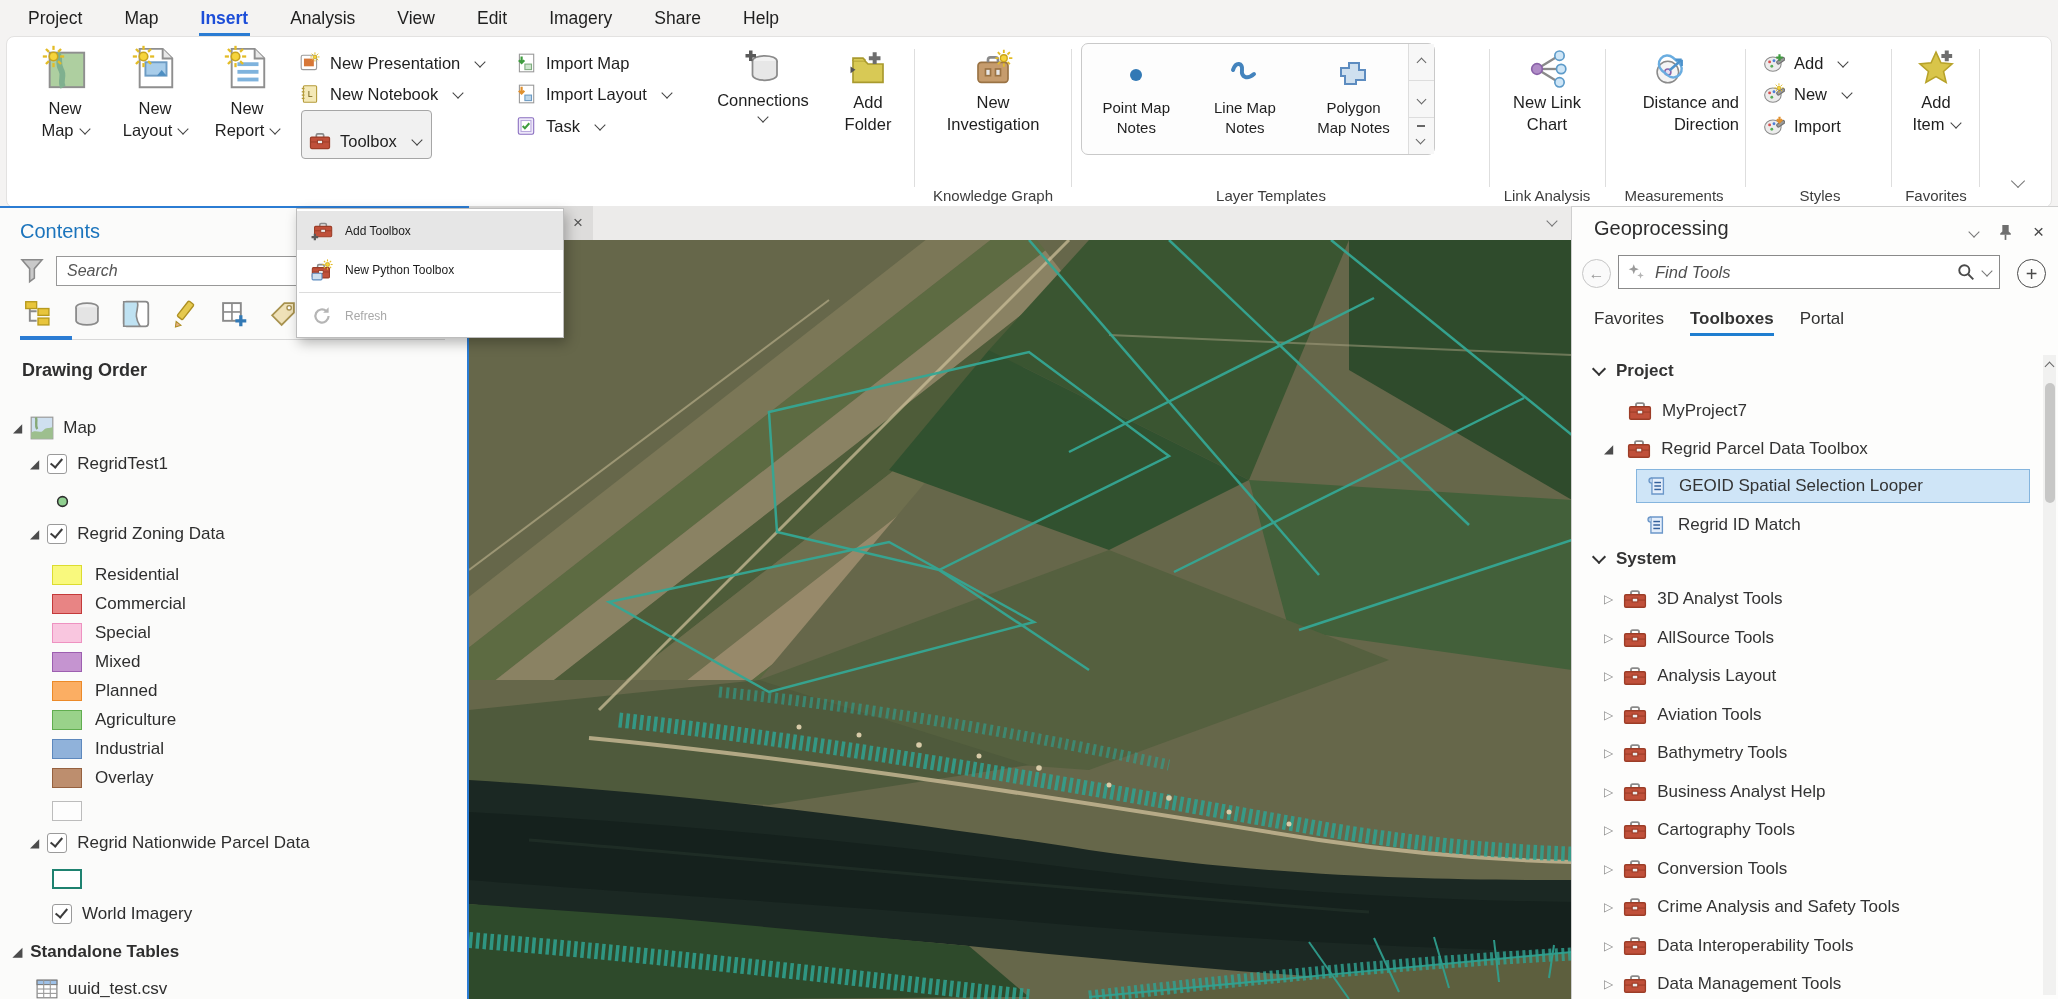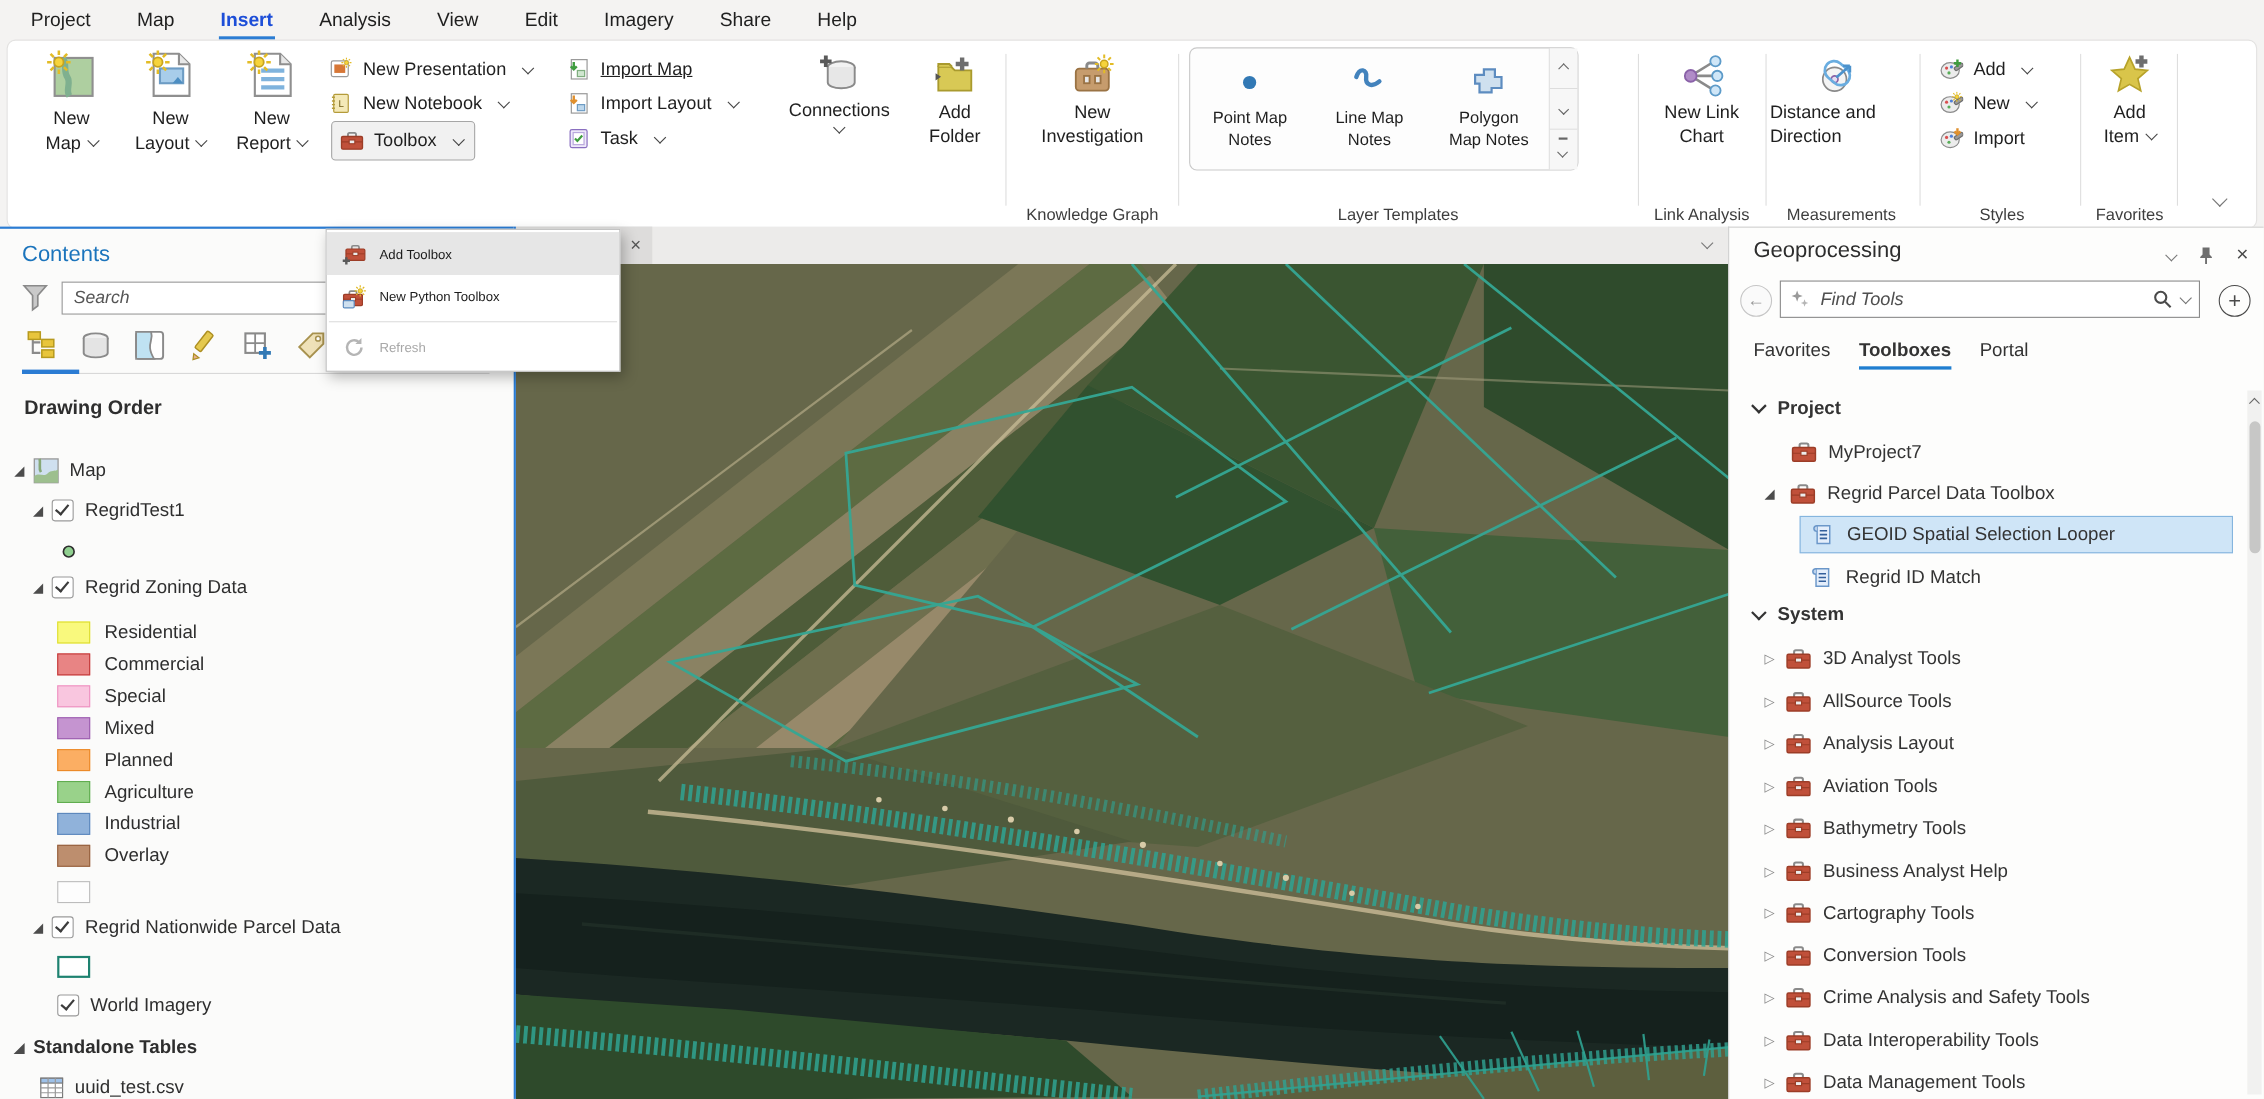--- a/index.html
+++ b/index.html
@@ -20,21 +20,21 @@
 
   
   #ribbon{position:absolute;left:6px;right:6px;top:36px;height:170px;background:#fff;border:1px solid #e3e2e1;border-radius:8px;}
   .grp{position:absolute;top:0;height:100%;}
   .grp-label{position:absolute;bottom:3px;left:0;right:0;text-align:center;font-size:15px;color:#3d3d3d;white-space:nowrap;}
   .vdiv{position:absolute;top:12px;height:138px;width:1px;background:#dedede;}
   .bigbtn{position:absolute;top:8px;width:84px;text-align:center;font-size:16.5px;color:#1f1f1f;line-height:22px;}
   .bigbtn .ic{width:46px;height:46px;margin:0 auto 6px;}
   .rowbtn{position:absolute;display:flex;align-items:center;gap:9px;font-size:16.5px;color:#1f1f1f;height:32px;white-space:nowrap;}
   .rowbtn .sic{width:22px;height:22px;flex:0 0 auto;}
-  .boxed{border:1px solid #a6a6a6;background:#f1f1f1;border-radius:4px;padding:1px 10px 1px 7px;}
+  .boxed{border:1px solid #a6a6a6;background:#f1f1f1;border-radius:4px;padding:14px 10px 1px 7px;}
   .gallery{position:absolute;left:0;top:6px;height:110px;width:352px;border:1px solid #c9c9c9;border-radius:7px;background:#fdfdfd;display:flex;}
   .gal-item{width:112px;text-align:center;font-size:15px;color:#1f1f1f;padding-top:14px;line-height:20px;}
   .gal-item .gic{height:34px;margin-bottom:6px;}
   .gal-scroll{width:26px;border-left:1px solid #ddd;display:flex;flex-direction:column;}
   .gal-scroll div{flex:1;border-bottom:1px solid #ddd;display:flex;align-items:center;justify-content:center;background:#f7f7f7;}
   .gal-scroll div:last-child{border-bottom:none;}
   .gchv{display:inline-block;width:6px;height:6px;border-right:1.5px solid #666;border-bottom:1.5px solid #666;transform:rotate(45deg);}
   .gchv.up{transform:rotate(-135deg);}
 
   
@@ -228,21 +228,21 @@
       <div class="rowbtn boxed" style="top:73px;left:2px;">
         <svg class="sic" viewBox="0 0 18 18">
             <use href="#i-toolbox" width="18" height="18"></use>
           </svg>
         <span>Toolbox</span>
           <span class="chv"></span>
       </div>
     </div>
 
     <div class="grp" style="left:508px;width:190px;">
-      <div class="rowbtn" style="top:10px;text-decoration:underline;">
+      <div class="rowbtn" style="top:10px;">
         <svg class="sic" viewBox="0 0 20 20">
             <rect x="4" y="2" width="13" height="16" fill="#fff" stroke="#9a9a9a"></rect>
             <path d="M6 4v6M3.5 7.5L6 10l2.5-2.5" fill="none" stroke="#3f9c3f" stroke-width="2"></path>
             <rect x="9" y="11" width="6" height="5" fill="#cfe6cf" stroke="#7fae7f"></rect>
           </svg>
         <span>Import Map</span>
       </div>
       <div class="rowbtn" style="top:41px;">
         <svg class="sic" viewBox="0 0 20 20">
             <rect x="4" y="2" width="13" height="16" fill="#fff" stroke="#9a9a9a"></rect>
@@ -368,21 +368,21 @@
           </svg>
         <div><span>New Link</span></div>
         <div><span>Chart</span></div>
       </div>
       <div class="grp-label">Link Analysis</div>
     </div>
 
     <div class="vdiv" style="left:1598px;"></div>
 
     <div class="grp" style="left:1602px;width:130px;">
-      <div style="position:absolute;top:12px;left:0;right:0;text-align:left;font-size:16.5px;color:#1f1f1f;line-height:22px;">
+      <div style="position:absolute;top:12px;left:0;right:0;text-align:right;font-size:16.5px;color:#1f1f1f;line-height:22px;">
         <svg viewBox="0 0 26 26" width="42" height="40" style="margin:0 auto 2px;">
             <circle cx="9" cy="15" r="7" fill="#f4f4f4" stroke="#8a8a8a"></circle>
             <circle cx="9" cy="15" r="2" fill="#e6dcf0" stroke="#8a62a8"></circle>
             <rect x="8" y="2" width="16" height="11" rx="5.5" transform="rotate(40 8 2)" fill="none" stroke="#6aade0" stroke-width="1.6"></rect>
             <path d="M10 14l8-7M18 7h-4M18 7v4" stroke="#4c92cc" stroke-width="1.6" fill="none"></path>
           </svg>
         <div><span>Distance and</span></div>
         <div><span>Direction</span></div>
       </div>
       <div class="grp-label">Measurements</div>

